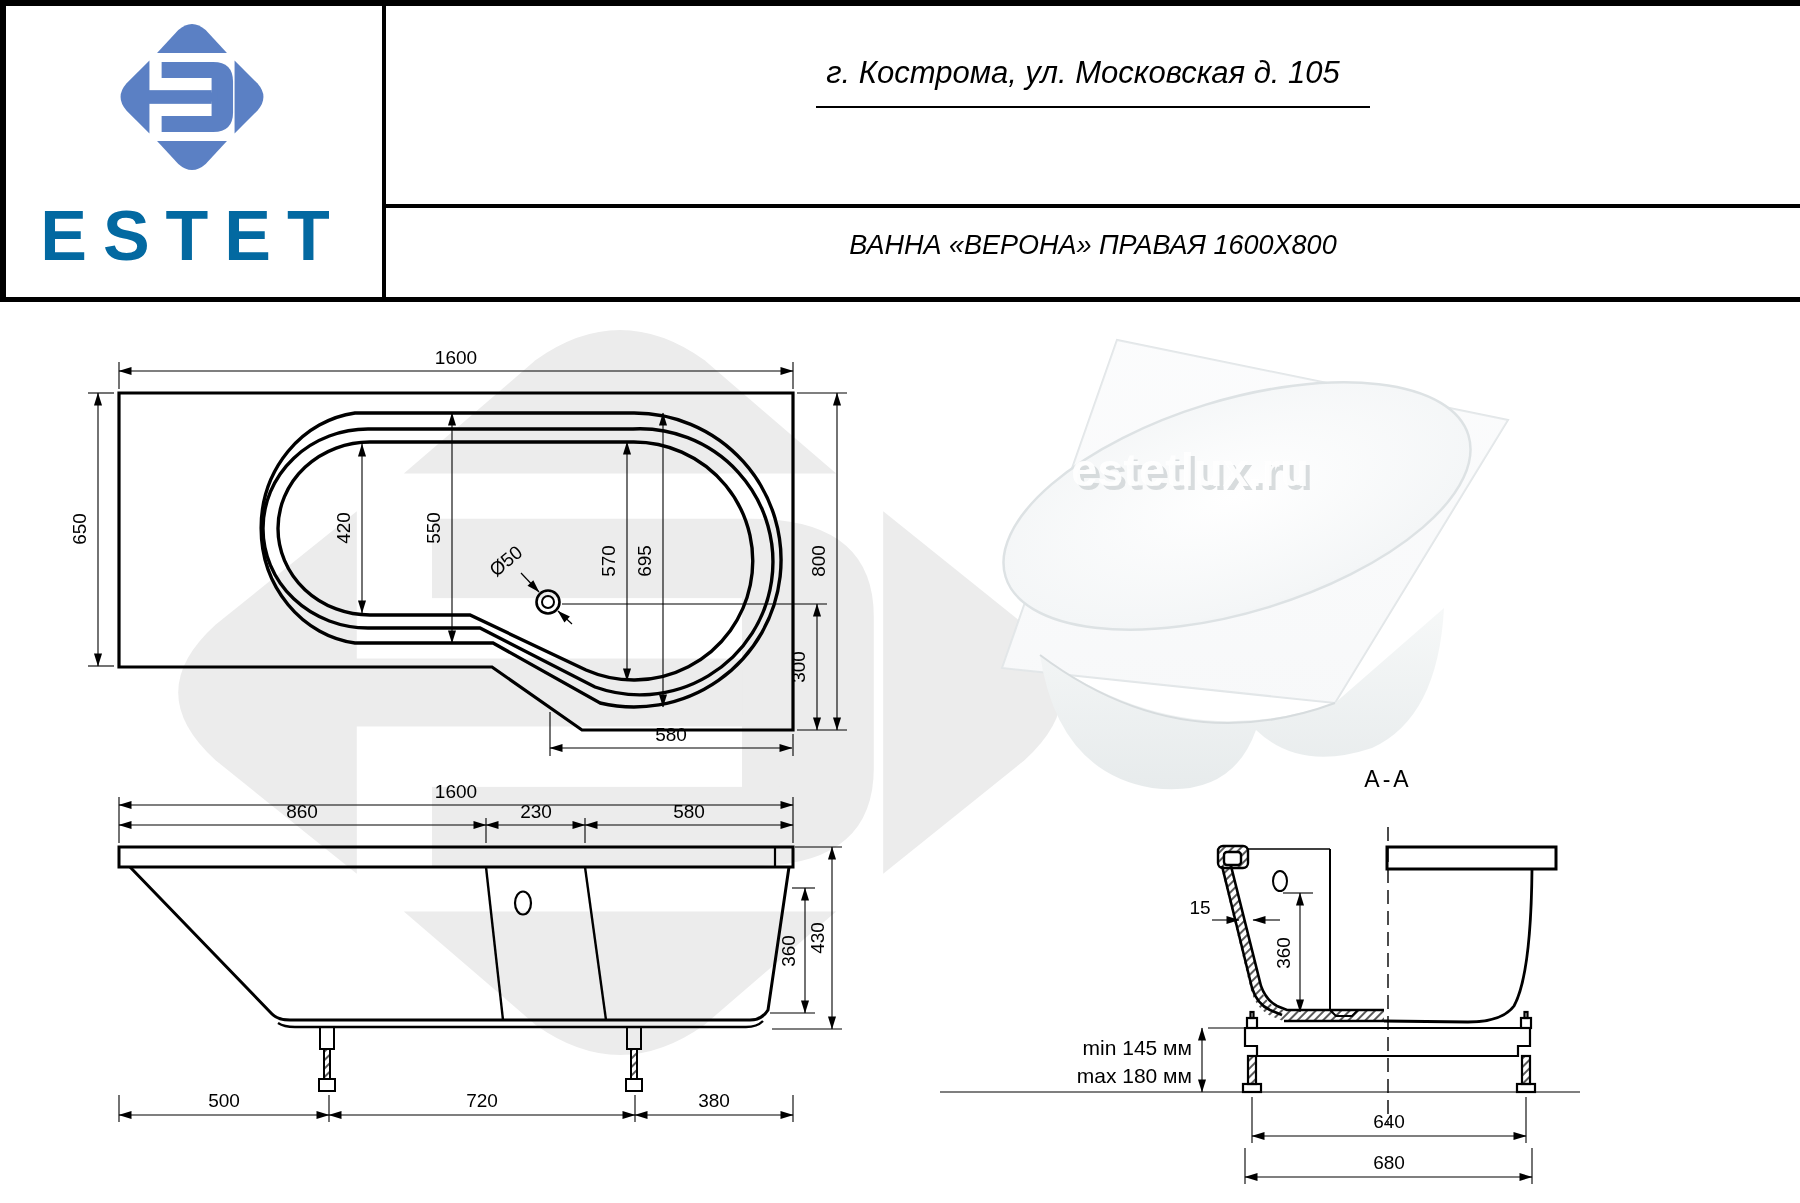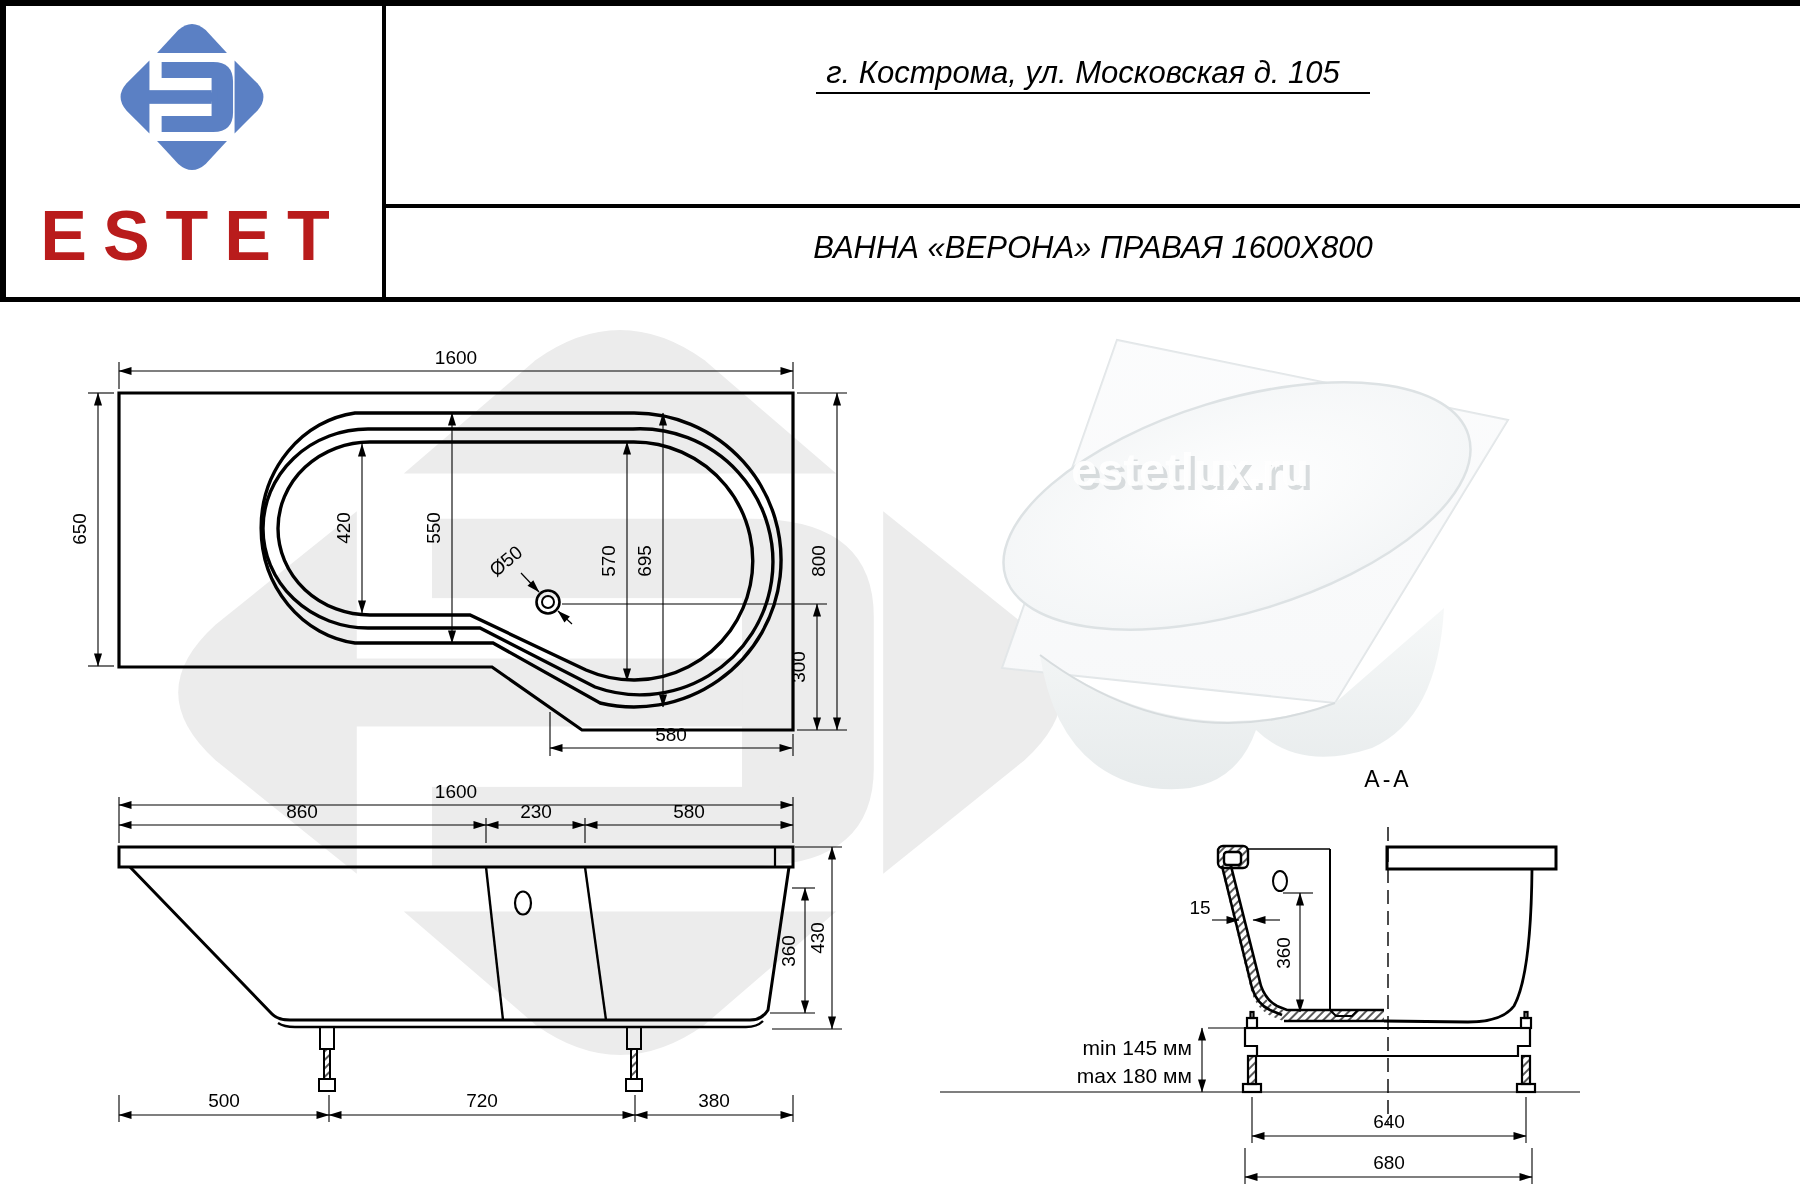--- a/index.html
+++ b/index.html
@@ -1,25 +1,25 @@
 <!DOCTYPE html>
 <html><head>
 <meta charset="utf-8">
 <style>
   html,body{margin:0;padding:0;background:#fff;}
   #page{position:relative;width:1800px;height:1203px;background:#fff;overflow:hidden;
         font-family:"Liberation Sans",sans-serif;color:#000;}
   .bar{position:absolute;background:#000;}
   #brand-text{position:absolute;left:18px;top:196px;width:350px;text-align:center;
-      font-size:70px;font-weight:bold;letter-spacing:16px;color:#b91c1c;}
+      font-size:70px;font-weight:bold;letter-spacing:16px;color:#0369a1;}
   #addr{position:absolute;left:386px;top:52px;width:1414px;text-align:center;
       font-style:italic;font-size:31px;line-height:42px;}
-  #addr .u{border-bottom:2px solid #000;padding:0 30px 2px 10px;}
+  #addr .u{border-bottom:2px solid #000;padding:0 30px 16px 10px;}
   #title-row{position:absolute;left:386px;top:230px;width:1414px;text-align:center;
-      font-style:italic;font-size:31px;}
+      font-style:italic;font-size:27px;}
   svg text{font-family:"Liberation Sans",sans-serif;}
   .dimtxt{font-size:19px;fill:#000;}
   .dimtxt2{font-size:21px;fill:#000;}
   .sec-label{font-size:23px;letter-spacing:3px;fill:#000;}
   .wm-text{font-size:47px;font-weight:bold;}
 </style>
 </head>
 <body>
 
 <div id="page">

